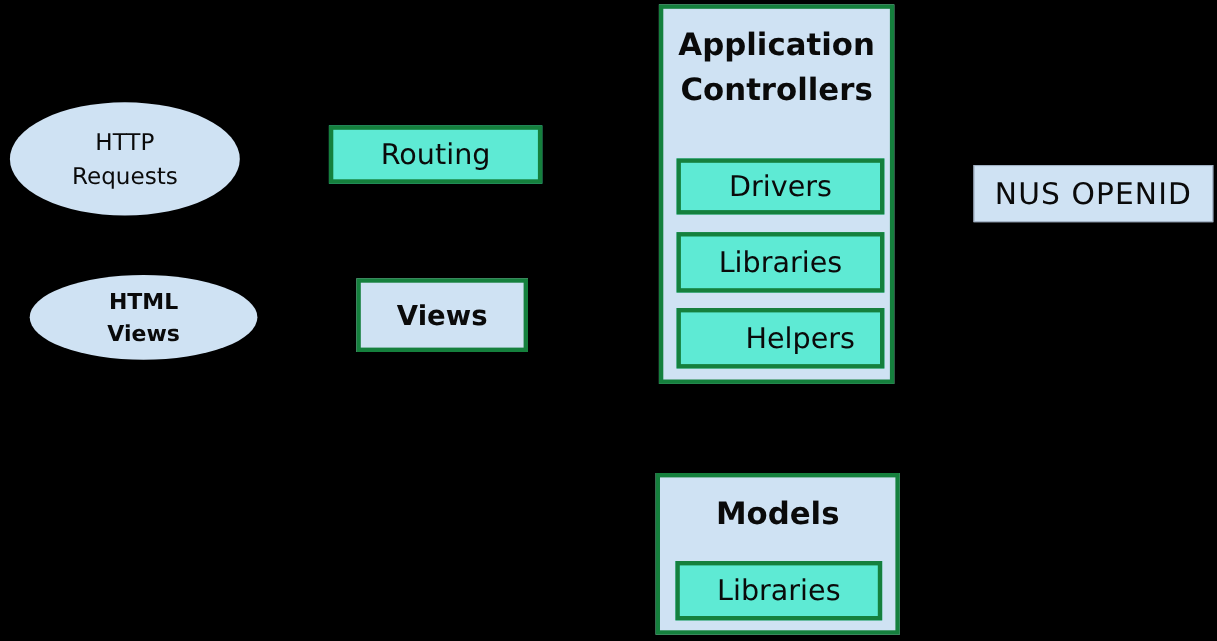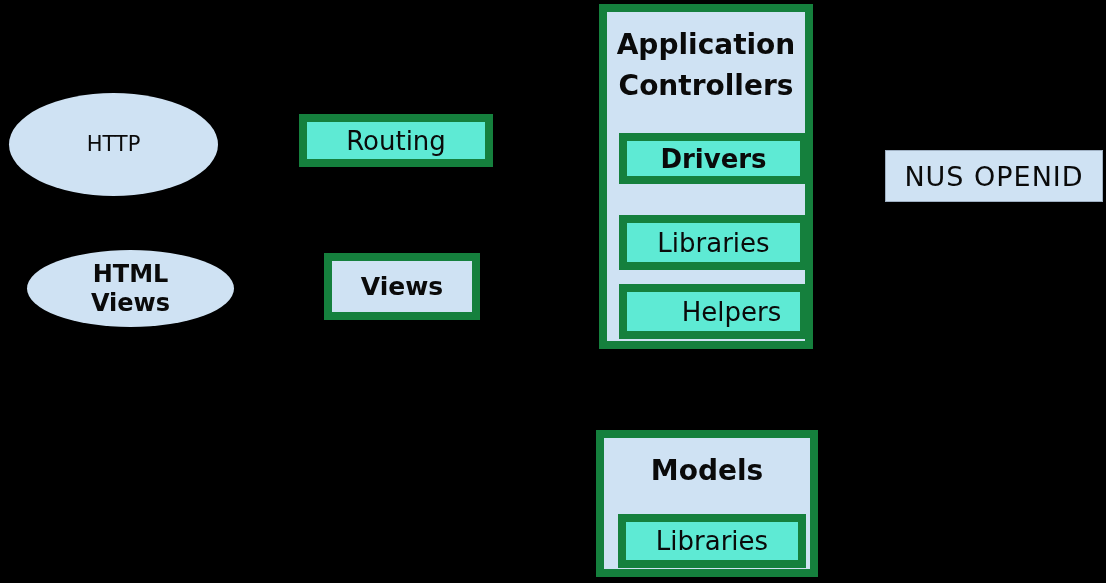--- a/index.html
+++ b/index.html
@@ -20,30 +20,30 @@
     position: absolute;
     box-sizing: border-box;
     display: flex;
     flex-direction: column;
     align-items: center;
     justify-content: center;
     text-align: center;
   }
   .light { background: #cfe2f3; }
   .dark  { background: #5eead4; }
-  .bordered { border: 8px solid #15803d; }
+  .bordered { border: 4px solid #15803d; }
   .ellipse { border-radius: 50%; }
 
   .ellipse-http {
     left: 9px; top: 93px; width: 209px; height: 103px;
     font-size: 21px; font-weight: normal; line-height: 31px;
   }
   .ellipse-html {
     left: 27px; top: 250px; width: 207px; height: 77px;
-    font-size: 24px; font-weight: bold; line-height: 29px;
+    font-size: 20px; font-weight: bold; line-height: 29px;
   }
   .box-routing {
     left: 299px; top: 114px; width: 194px; height: 53px;
     font-size: 26px;
   }
   .box-views {
     left: 324px; top: 253px; width: 156px; height: 67px;
     font-size: 25px; font-weight: bold;
   }
   .box-app {
@@ -54,21 +54,21 @@
     margin-top: 12px;
     font-size: 28px; font-weight: bold; line-height: 41px;
   }
   .inner-box {
     position: absolute;
     box-sizing: border-box;
     left: 12px; width: 189px;
     display: flex; align-items: center; justify-content: center;
     font-size: 26px;
   }
-  .inner-drivers   { top: 121px; height: 51px; font-weight: bold; }
+  .inner-drivers   { top: 136px; height: 51px; }
   .inner-libraries { top: 203px; height: 55px; }
   .inner-helpers   { top: 272px; height: 55px; padding-left: 36px; }
   .box-nus {
     left: 885px; top: 150px; width: 218px; height: 52px;
     font-size: 27px; letter-spacing: 1px;
     border: 1px solid #9fb0c2;
   }
   .box-models {
     left: 596px; top: 430px; width: 222px; height: 147px;
     justify-content: flex-start;
@@ -81,20 +81,21 @@
     left: 14px; top: 76px; width: 188px; height: 54px;
   }
 </style>
 </head>
 <body>
 
 <div class="canvas">
 
   <div class="node light ellipse ellipse-http">
     <div>HTTP</div>
+    <div>Requests</div>
   </div>
 
   <div class="node light ellipse ellipse-html">
     <div>HTML</div>
     <div>Views</div>
   </div>
 
   <div class="node dark bordered box-routing">
     <span>Routing</span>
   </div>

